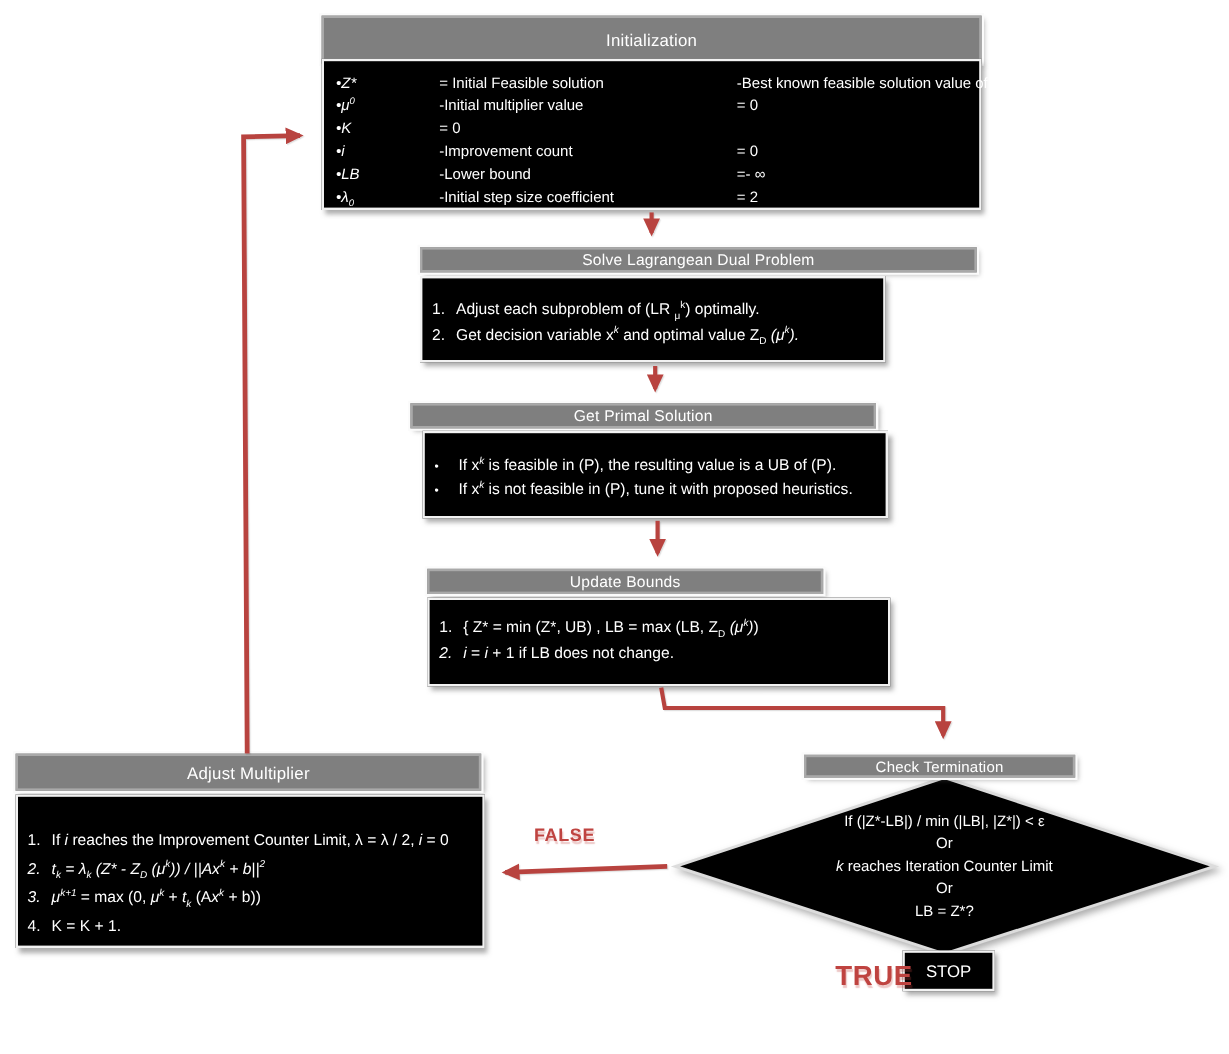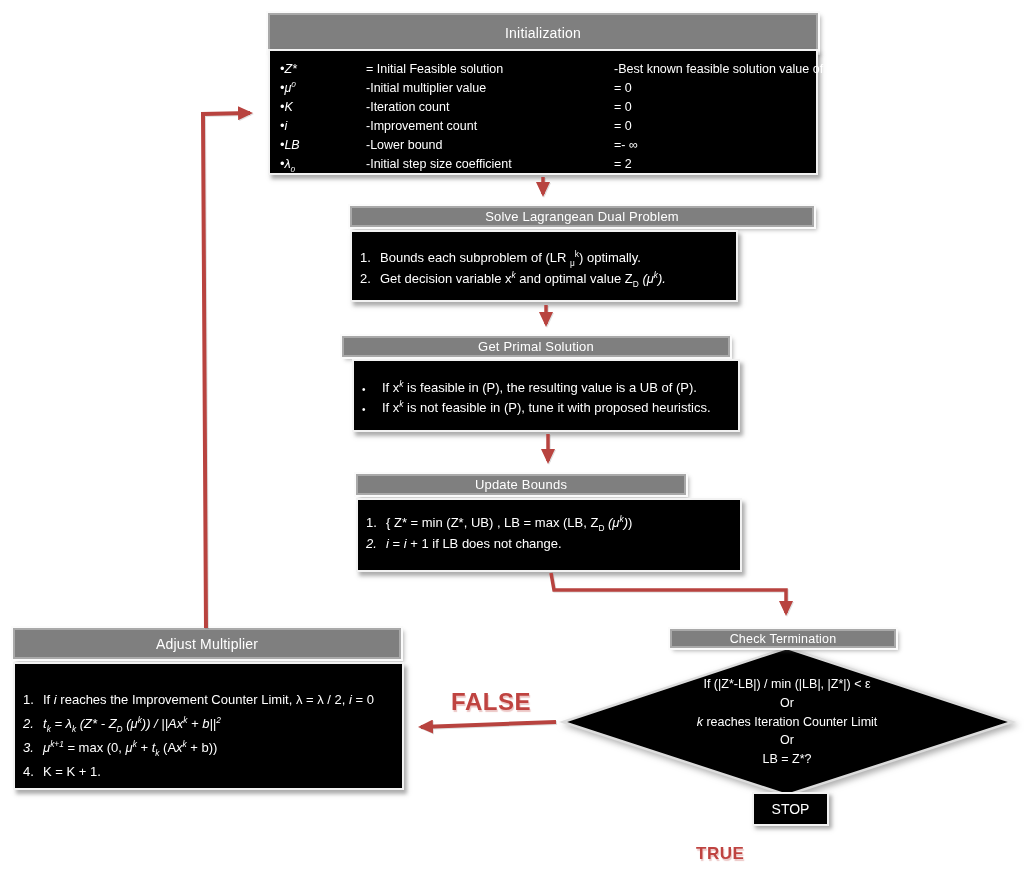--- a/index.html
+++ b/index.html
@@ -89,21 +89,20 @@
         <span>= Initial Feasible solution</span>
         <span>-Best known feasible solution value of (P)</span>
       </div>
       <div class="init-row">
         <span><span class="em">•μ</span><sup class="em">0</sup></span>
         <span>-Initial multiplier value</span>
         <span>= 0</span>
       </div>
       <div class="init-row">
         <span><span class="em">•K</span></span>
-        <span>-Iteration count</span>
         <span>= 0</span>
       </div>
       <div class="init-row">
         <span><span class="em">•i</span></span>
         <span>-Improvement count</span>
         <span>= 0</span>
       </div>
       <div class="init-row">
         <span><span class="em">•LB</span></span>
         <span>-Lower bound</span>
@@ -117,21 +116,21 @@
     </div>
   </div>
 
   <div class="hdr" style="left:350px;top:206px;width:464px;height:21px;font-size:13px;">
     <span>Solve Lagrangean Dual Problem</span>
   </div>
   <div class="blk" style="left:350px;top:230px;width:388px;height:72px;">
     <div class="solve-list">
       <div class="li">
         <span class="mk"><span>1.</span></span>
-        <span class="ct"><span>Bounds each subproblem of (LR </span><sub>μ</sub><sup>k</sup><span>) optimally.</span></span>
+        <span class="ct"><span>Adjust each subproblem of (LR </span><sub>μ</sub><sup>k</sup><span>) optimally.</span></span>
       </div>
       <div class="li">
         <span class="mk"><span>2.</span></span>
         <span class="ct"><span>Get decision variable x</span><sup class="em">k</sup><span> and optimal value Z</span><sub>D</sub><span> </span><span class="em">(μ</span><sup class="em">k</sup><span class="em">).</span></span>
       </div>
     </div>
   </div>
 
   <div class="hdr" style="left:342px;top:336px;width:388px;height:21px;font-size:13px;">
     <span>Get Primal Solution</span>
@@ -193,20 +192,20 @@
     <span>Check Termination</span>
   </div>
   <div class="diamond-text">
     <div><span>If (|Z*-LB|) / min (|LB|, |Z*|) &lt; ε</span></div>
     <div><span>Or</span></div>
     <div><span class="em">k</span><span> reaches Iteration Counter Limit</span></div>
     <div><span>Or</span></div>
     <div><span>LB = Z*?</span></div>
   </div>
 
-  <div class="edge-label" style="left:445px;top:688px;width:92px;text-align:center;font-size:24px;">FALSE</div>
-  <div class="edge-label" style="left:696px;top:800px;font-size:17px;margin-top:44px;">TRUE</div>
+  <div class="edge-label" style="left:445px;top:688px;width:92px;text-align:left;font-size:15px;">FALSE</div>
+  <div class="edge-label" style="left:696px;top:800px;font-size:23px;">TRUE</div>
 
   <div class="stop">
     <span>STOP</span>
   </div>
 
 </div>
 
 </body></html>

